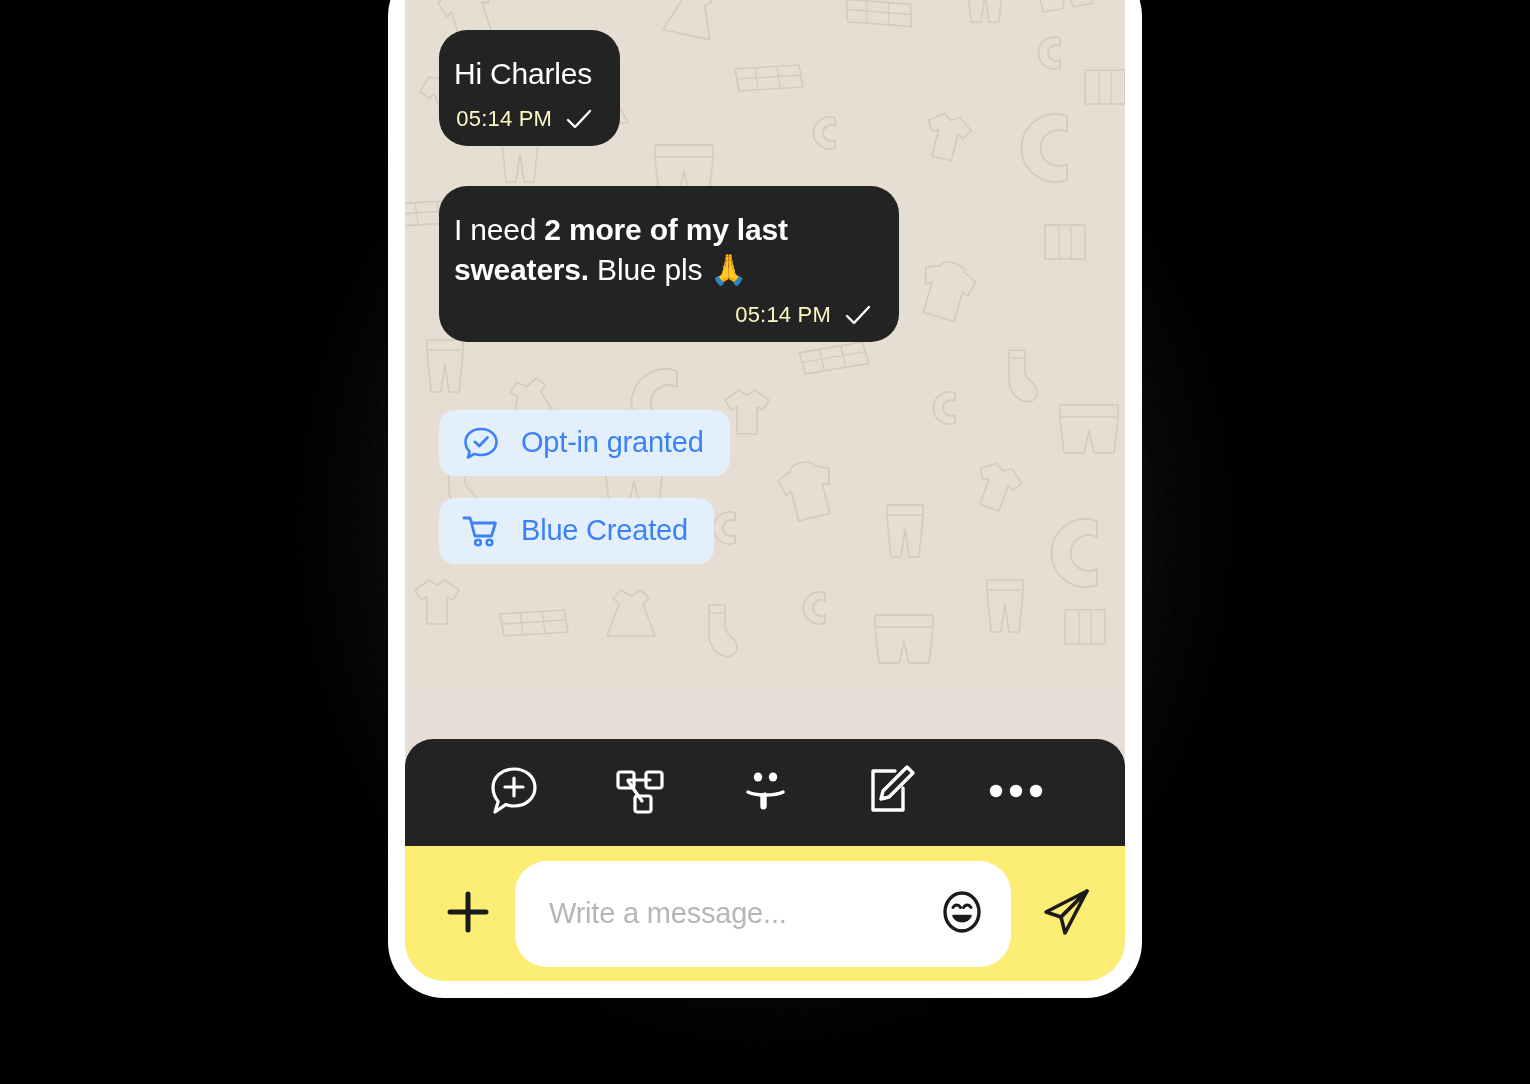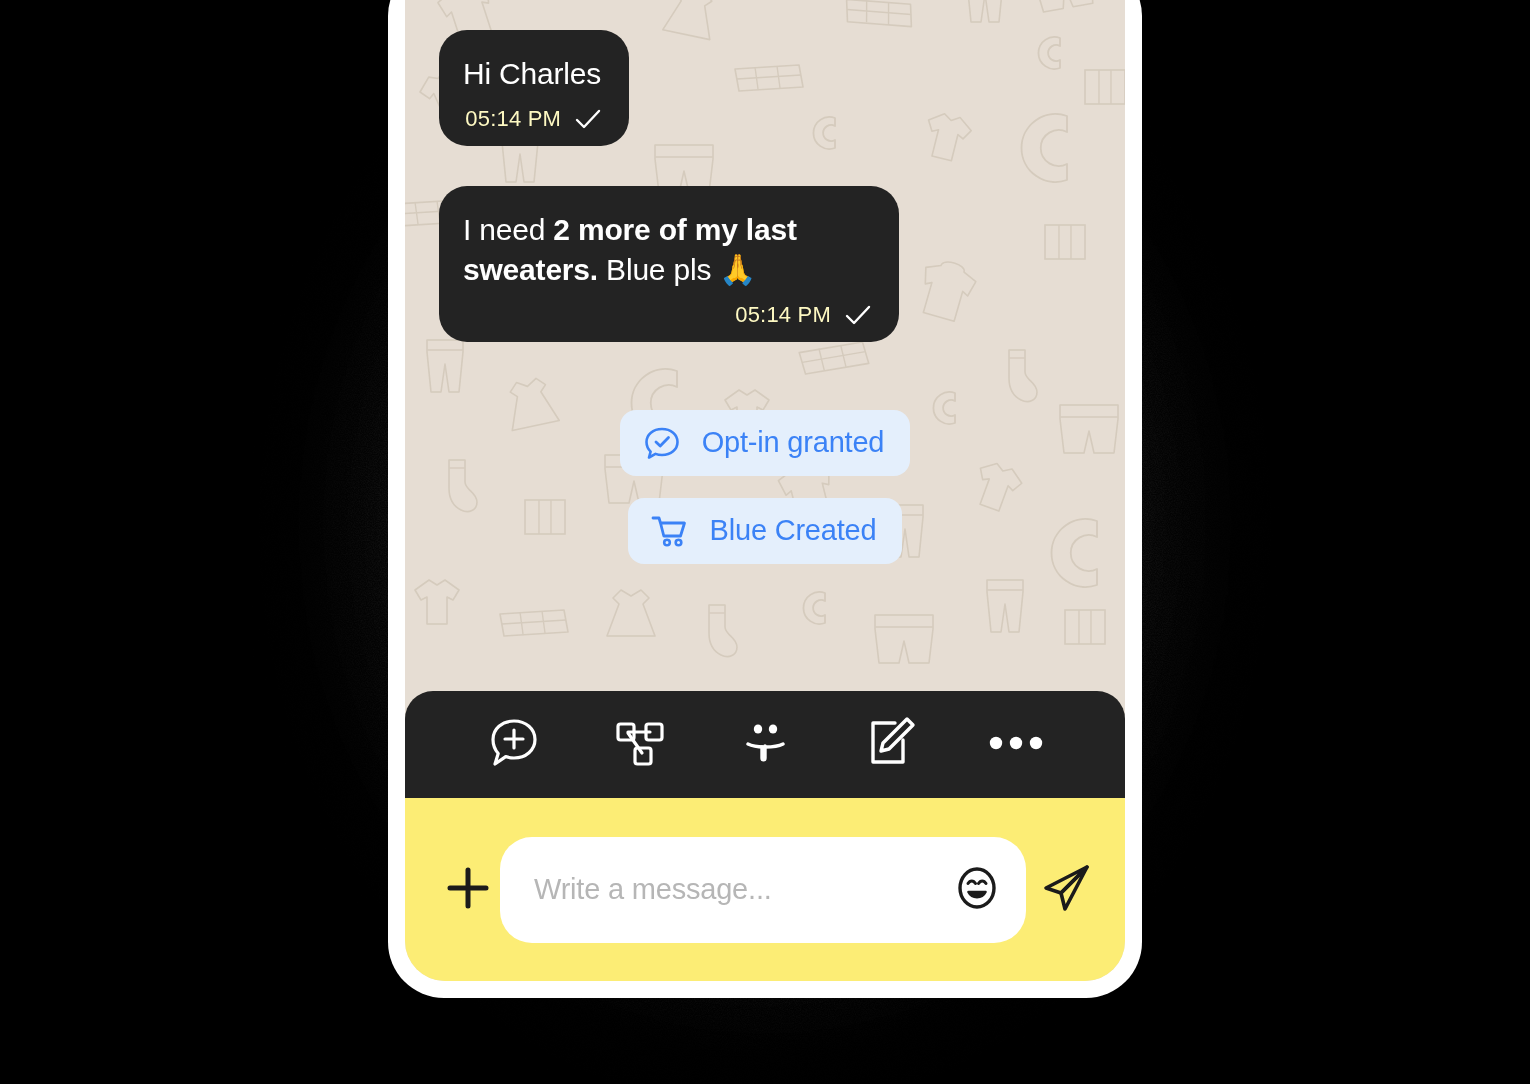--- a/index.html
+++ b/index.html
@@ -72,21 +72,21 @@
   }
   .chat-content { position:relative; z-index:2; }
 
   
   .msg-row { display:flex; }
   .msg-row.left { justify-content:flex-start; }
   .bubble {
     background:#232323;
     color:#ffffff;
     border-radius:28px;
-    padding:24px 28px 14px 24px;
+    padding:24px 28px 14px 15px;
     max-width:470px;
     position:relative;
   }
   .bubble-text {
     font-size:30px;
     line-height:1.33;
     letter-spacing:-0.2px;
     font-weight:400;
     white-space:pre-wrap;
   }
@@ -102,21 +102,21 @@
     font-size:22px;
     color:#fef9c3;
     letter-spacing:.2px;
   }
   .tick { display:block; }
   .spacer-1 { height:40px; }
   .spacer-2 { height:68px; }
   .spacer-3 { height:22px; }
 
   
-  .badge-row { display:flex; justify-content:center; }
+  .badge-row { display:flex; justify-content:flex-start; }
   .badge {
     display:inline-flex;
     align-items:center;
     gap:20px;
     background:#e4effc;
     color:#3b82f6;
     border-radius:16px;
     padding:13px 26px 13px 22px;
   }
   .badge-label {
@@ -142,26 +142,26 @@
     display:flex;
     align-items:center;
     justify-content:center;
     cursor:pointer;
     height:100%;
   }
 
   
   .composer {
     flex:0 0 auto;
-    height:183px;
+    height:135px;
     background:#fced75;
     display:flex;
     align-items:center;
     padding:0 26px 0 34px;
-    gap:3px;
+    gap:18px;
   }
   .plus-btn { flex:0 0 auto; display:flex; align-items:center; justify-content:center; width:58px; height:58px; cursor:pointer; }
   .input-wrap {
     flex:1 1 auto;
     background:#ffffff;
     border-radius:32px;
     height:106px;
     display:flex;
     align-items:center;
     padding:0 26px 0 34px;

